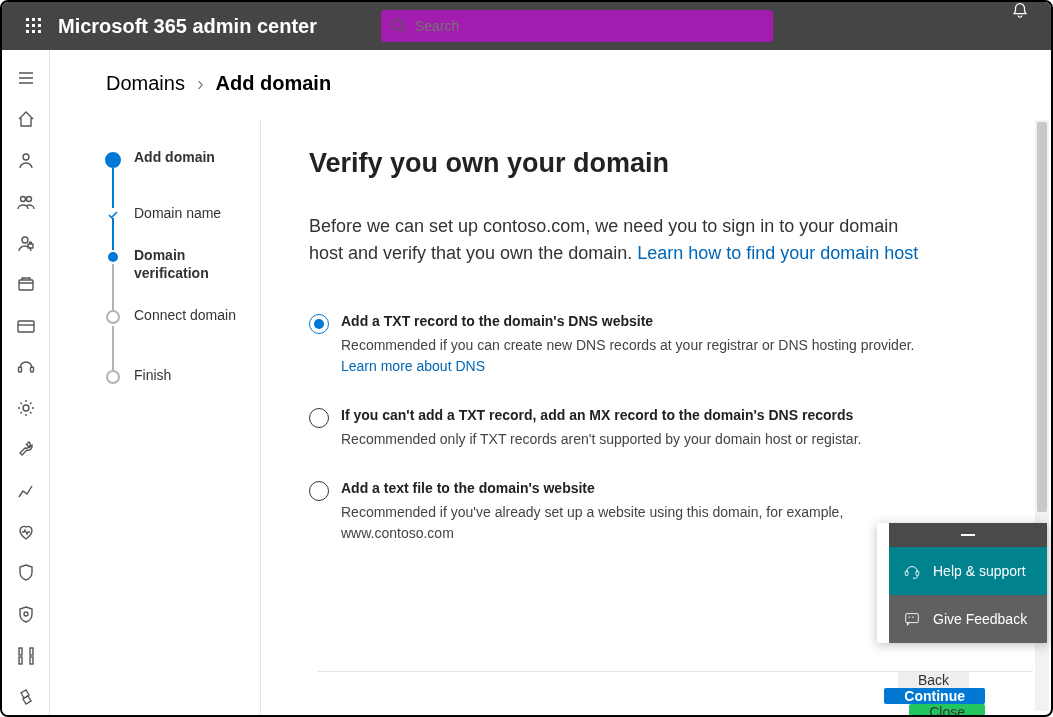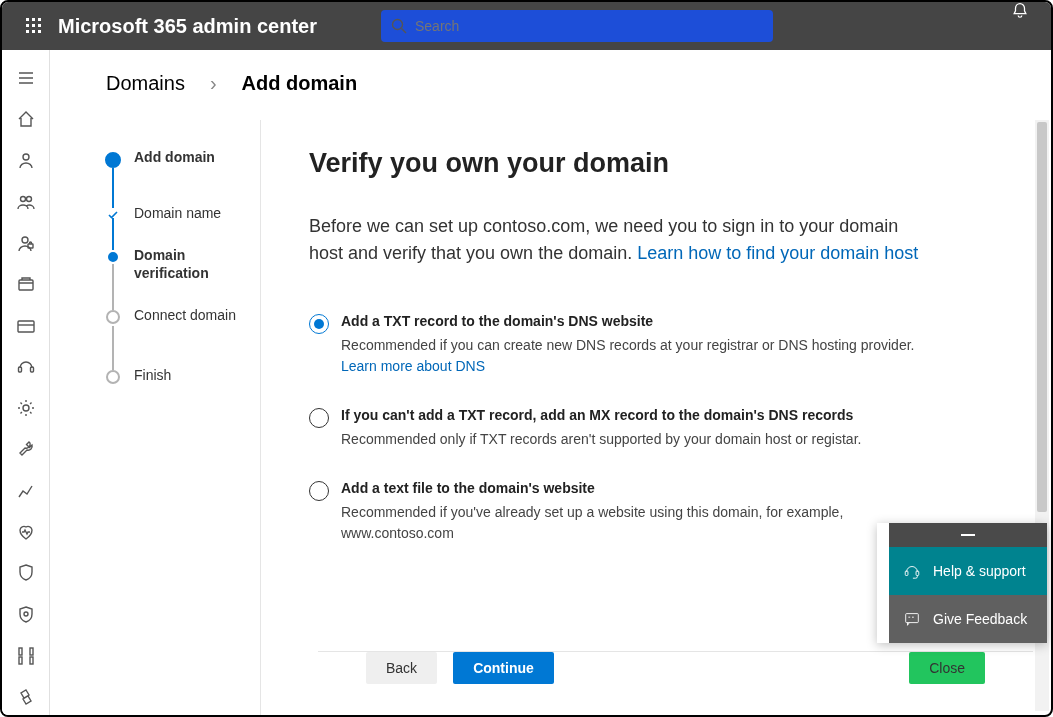--- a/index.html
+++ b/index.html
@@ -5,37 +5,37 @@
   * { box-sizing: border-box; margin: 0; padding: 0; }
   html, body { width: 1053px; height: 717px; font-family: "Segoe UI", sans-serif; overflow: hidden; background:#fff; }
   body { border: 2px solid #000; border-radius: 8px; position: relative; }
 
   
   .topbar { height: 48px; background: #454545; color: #fff; display:flex; align-items:center; padding: 0 8px; }
   .waffle { width:48px; height:48px; display:flex; align-items:center; justify-content:center; cursor:pointer; }
   .waffle svg { fill:#fff; }
   .app-title { font-size:20px; font-weight:600; margin-right:24px; white-space:nowrap; }
   .search-wrap { flex:0 0 392px; margin-left:40px; }
-  .search-box { background:#1d4ed8; border-radius:4px; height:32px; display:flex; align-items:center; padding:0 10px; }
+  .search-box { background:#a21caf; border-radius:4px; height:32px; display:flex; align-items:center; padding:0 10px; }
   .search-box svg { fill:#555; margin-right:8px; flex-shrink:0; }
   .search-box input { border:none; outline:none; font-size:14px; flex:1; background:transparent; }
   .top-spacer { flex:1; }
   .top-icons { display:flex; align-items:center;flex-direction:column; }
   .top-icon { width:44px; height:48px; display:flex; align-items:center; justify-content:center; cursor:pointer; }
   .top-icon svg { stroke:#fff; fill:none; stroke-width:1.4; }
   .avatar { width:32px; height:32px; border:1px solid #fff; border-radius:50%; display:flex; align-items:center; justify-content:center; font-size:12px; margin:0 10px 0 4px; cursor:pointer; }
 
   
   .rail { position:absolute; left:0; top:48px; bottom:0; width:48px; background:#fff; border-right:1px solid #e0e0e0; display:flex; flex-direction:column; align-items:center; padding-top:10px; gap:6px; }
   .rail-icon { width:40px; height:40px; display:flex; align-items:center; justify-content:center; cursor:pointer; border-radius:4px; color:#555; }
   .rail-icon svg { width:20px; height:20px; stroke:#555; fill:none; stroke-width:1.4; }
 
   
   .main { position:absolute; left:48px; right:0; top:48px; bottom:0; overflow:hidden; }
-  .breadcrumb { padding: 22px 0 0 56px; font-size:20px; display:flex; align-items:center; gap:25px; }
+  .breadcrumb { padding: 22px 0 0 56px; font-size:20px; display:flex; align-items:center; gap:12px; }
   .breadcrumb .sep { color:#888; }
   .breadcrumb .last { font-weight:600; }
 
   .body-split { position:absolute; top:70px; left:0; right:18px; bottom:0; display:flex; }
 
   
   .stepper { width:210px; padding: 28px 0 0 56px; position:relative; }
   .step { position:relative; padding-left:28px; margin-bottom:0; }
   .step + .step { margin-top: 0; }
   .step-dot { position:absolute; left:0; width:14px; height:14px; border-radius:50%; background:#fff; border:2px solid #b3b3b3; top:4px; }
@@ -56,21 +56,21 @@
 
   .radio-opt { display:flex; margin-bottom:30px; max-width:640px; }
   .radio-circle { width:20px; height:20px; border:1px solid #333; border-radius:50%; flex-shrink:0; margin-right:12px; margin-top:1px; position:relative; cursor:pointer; }
   .radio-circle.selected { border-color:#0078d4; }
   .radio-circle.selected::after { content:""; position:absolute; inset:4px; background:#0078d4; border-radius:50%; }
   .radio-body .radio-title { font-size:14px; font-weight:600; color:#222; }
   .radio-body .radio-desc { font-size:14px; color:#444; margin-top:6px; line-height:1.5; }
   .radio-body a { color:#0067b8; text-decoration:none; }
 
   
-  .footer { position:absolute; left:268px; right:18px; bottom:0; height:64px; border-top:1px solid #e5e5e5; background:#fff; display:flex; align-items:flex-start; padding:0 48px; }
+  .footer { position:absolute; left:268px; right:18px; bottom:0; height:44px; border-top:1px solid #e5e5e5; background:#fff; display:flex; align-items:flex-end; padding:0 48px;flex-direction:column; }
   .btn { height:32px; padding:0 20px; font-size:14px; border:none; cursor:pointer; border-radius:2px; }
   .btn.secondary { background:#efefef; color:#333; margin-right:16px; }
   .btn.primary { background:#0078d4; color:#fff; font-weight:600; }
   .footer-spacer { flex:1; }
   .btn.close { background:#22c55e; color:#333; }
 
   
   .float-box { position:absolute; right:4px; bottom:72px; width:170px; box-shadow:0 2px 10px rgba(0,0,0,.25); font-size:14px;padding-left:12px; }
   .float-handle { height:24px; background:#4a4a4a; display:flex; align-items:center; justify-content:center; cursor:pointer; }
   .float-handle .dash { width:14px; height:2px; background:#fff; }

